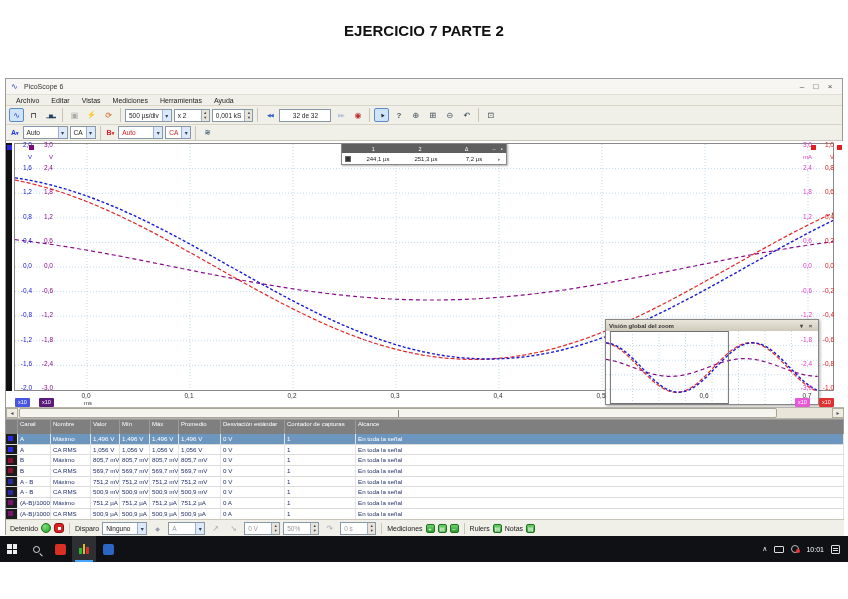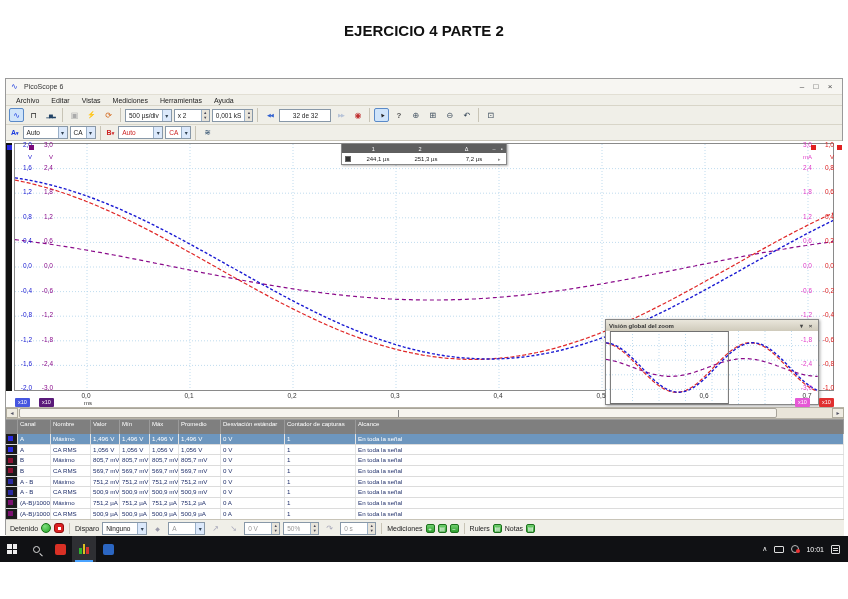--- a/index.html
+++ b/index.html
@@ -128,21 +128,21 @@
 .mon-ico { width:10px; height:7px; border:1px solid #ddd; border-radius:1px; }
 .not-dot { width:8px; height:8px; border-radius:50%; border:1px solid #bbb; position:relative; }
 .not-dot::after { content:""; position:absolute; right:-2px; bottom:-1px; width:4px; height:4px; border-radius:50%; background:#e33; }
 .tk-time { font-size:7px; color:#fff; }
 .ac-ico { width:9px; height:9px; border:1px solid #ddd; border-radius:1px; position:relative; }
 .ac-ico::after { content:""; position:absolute; left:1px; top:2px; width:5px; height:1px; background:#ddd; box-shadow:0 2px 0 #ddd; }
 </style>
 </head>
 <body>
 
-<div class="page-title">EJERCICIO 4 PARTE 2</div>
+<div class="page-title">EJERCICIO 7 PARTE 2</div>
 
 <div class="app">
 
   <div class="titlebar">
     <span class="app-ico i-sine"></span>
     <span class="tb-title">PicoScope 6</span>
     <span class="wbtn">–</span>
     <span class="wbtn">□</span>
     <span class="wbtn">×</span>
   </div>

